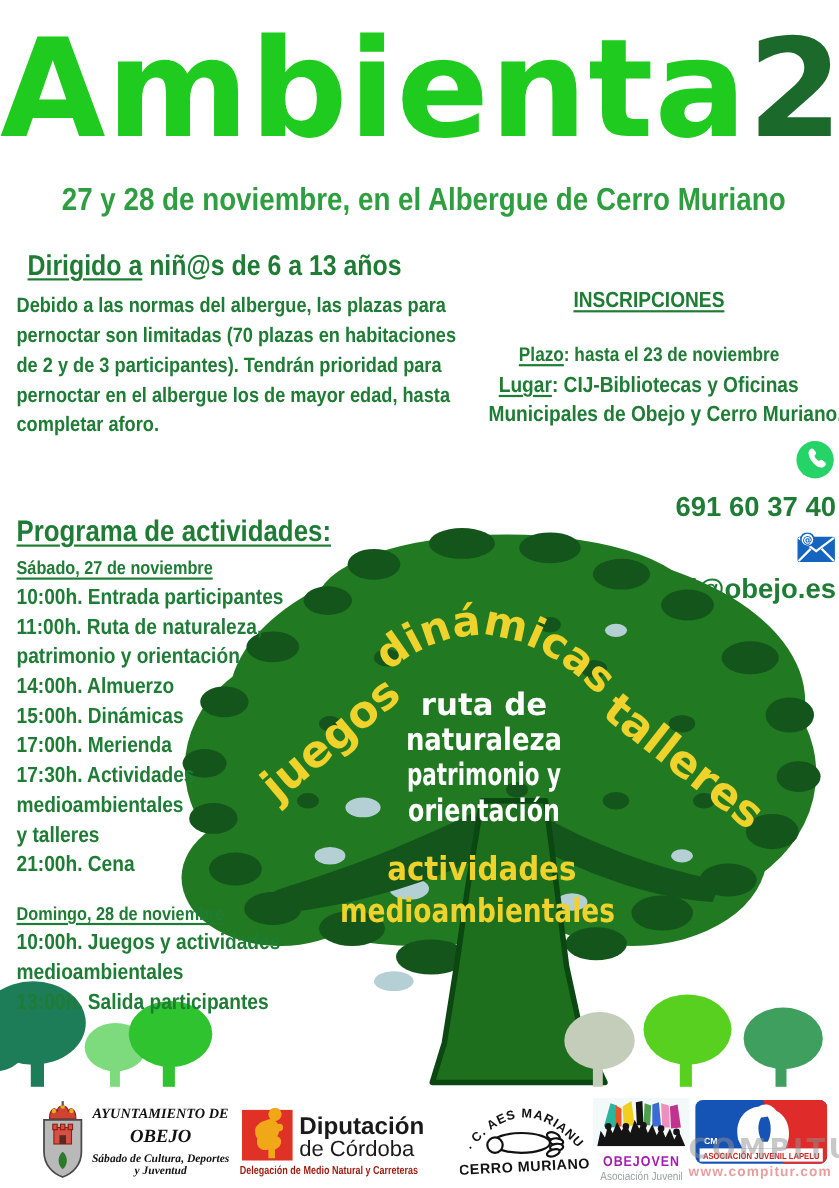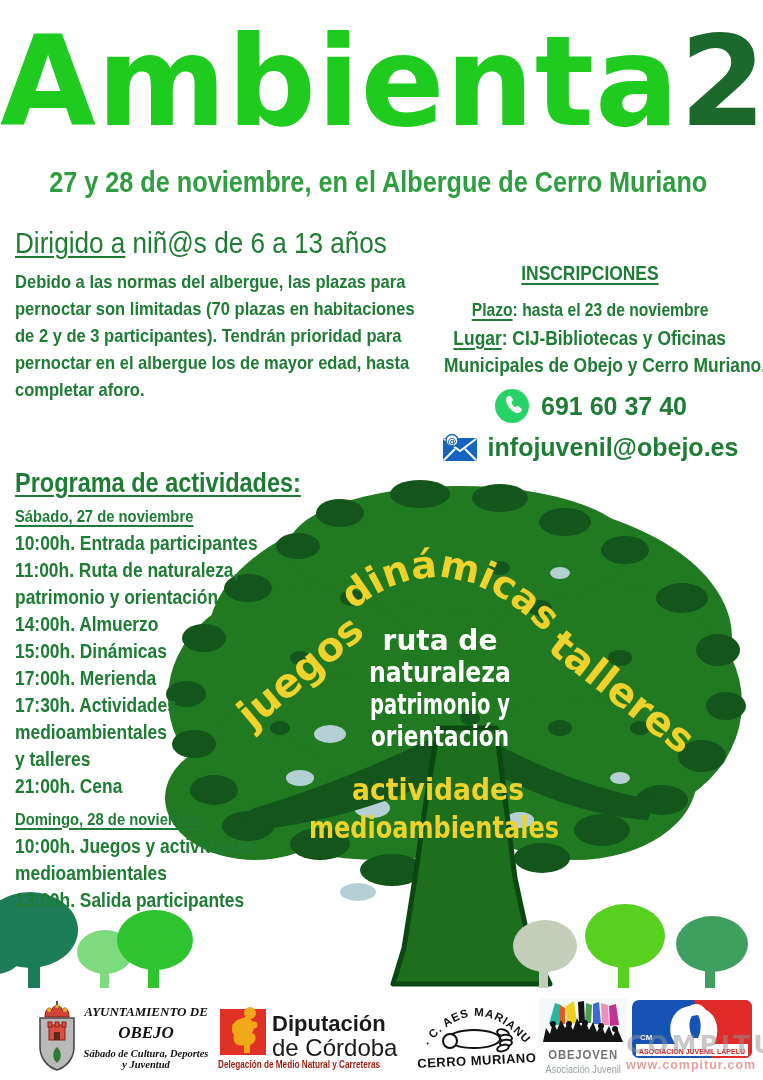--- a/index.html
+++ b/index.html
@@ -3,60 +3,60 @@
 <meta charset="utf-8">
 <style>
   html,body{margin:0;padding:0;background:#fff;}
   .poster{position:relative;width:763px;height:1080px;background:#ffffff;overflow:hidden;
           font-family:"Liberation Sans",sans-serif;}
   
   .title{position:absolute;top:14px;left:0;width:100%;text-align:center;
          font-family:"DejaVu Sans",sans-serif;font-weight:bold;font-size:124px;line-height:1.1;
          color:#1ecb1e;letter-spacing:1px;}
   .title .suffix{color:#1b6a2c;}
-  .subtitle{position:absolute;top:166px;left:0;width:100%;text-align:left;
+  .subtitle{position:absolute;top:166px;left:0;width:100%;text-align:right;
             font-size:29px;font-weight:bold;color:#2f9e40;}
   
   .sx{display:inline-block;transform:scaleX(.87);transform-origin:0 50%;white-space:nowrap;}
   .sxc{display:inline-block;transform:scaleX(.87);transform-origin:50% 50%;white-space:nowrap;}
   .u{text-decoration:underline;text-decoration-thickness:2px;text-underline-offset:3px;}
   
   .aud{position:absolute;left:15px;top:226px;width:410px;color:#1e7c34;}
-  .aud-h{font-size:30px;font-weight:normal;margin-bottom:8px;text-align:center;}
+  .aud-h{font-size:26px;font-weight:bold;margin-bottom:8px;text-align:center;}
   .pline{font-size:19px;font-weight:bold;line-height:27px;}
   .cuota{position:absolute;left:15px;top:410px;font-size:24px;font-weight:bold;color:#1e7c34;}
   
   .insc{position:absolute;left:420px;top:262px;width:340px;text-align:center;color:#1e7c34;}
-  .insc-h{font-size:20px;font-weight:bold;margin-bottom:10px;}
+  .insc-h{font-size:20px;font-weight:bold;margin-bottom:22px;}
   .iline1{font-size:18px;font-weight:bold;line-height:30px;}
   .iline2{font-size:20px;font-weight:bold;line-height:27px;}
-  .crow{display:flex;align-items:center;justify-content:center;gap:10px;margin-top:8px;
-        font-size:25px;font-weight:bold;}
+  .crow{display:flex;align-items:flex-end;justify-content:center;gap:10px;margin-top:8px;
+        font-size:25px;font-weight:bold;flex-direction:column;}
   
   .prog{position:absolute;left:15px;top:468px;color:#1e7c34;z-index:2;}
   .prog-h{font-size:27px;font-weight:bold;margin-bottom:4px;}
   .day-h{font-size:17px;font-weight:bold;line-height:27px;}
   .it{font-size:20px;font-weight:bold;line-height:27px;}
-  .sunday{margin-top:6px;}
+  .sunday{margin-top:17px;}
   
   .tree{position:absolute;left:0;top:478px;z-index:1;}
   
   .logo{position:absolute;z-index:3;}
   .obejo-txt{left:76px;top:1004px;width:140px;text-align:center;color:#111;
              font-family:"Liberation Serif",serif;font-style:italic;font-weight:bold;}
   .obejo-txt .l1{font-size:13px;}
   .obejo-txt .l2{font-size:17px;margin:3px 0 5px;}
   .obejo-txt .l3{font-size:10.5px;}
   .dip-txt{left:272px;top:1012px;color:#1a1a1a;line-height:1.05;}
   .dip-txt .n1{font-size:22px;font-weight:bold;}
-  .dip-txt .n2{font-size:24px;}
+  .dip-txt .n2{font-size:20px;}
   .dip-sub{left:218px;top:1058px;font-size:10.5px;font-weight:bold;color:#9b1c10;}
   .dip-sub .sx{transform:scaleX(.78);}
   .obj{left:538px;top:998px;width:90px;text-align:center;}
-  .obj-name{font-size:13px;font-weight:bold;color:#737373;letter-spacing:1px;margin-top:1px;}
+  .obj-name{font-size:13px;font-weight:bold;color:#a21caf;letter-spacing:1px;margin-top:1px;}
   .obj-sub{font-size:10.5px;color:#98a0a0;margin-top:1px;}
   .wm{position:absolute;left:626px;top:1032px;z-index:5;line-height:1.0;pointer-events:none;}
   .wm .big{font-family:"DejaVu Sans",sans-serif;font-size:25px;font-weight:bold;
            color:rgba(145,145,145,.5);letter-spacing:3px;}
   .wm .small{font-size:12.5px;font-weight:bold;color:rgba(205,80,80,.55);letter-spacing:1px;margin-top:2px;}
 </style>
 </head>
 <body>
 
 <div class="poster">

